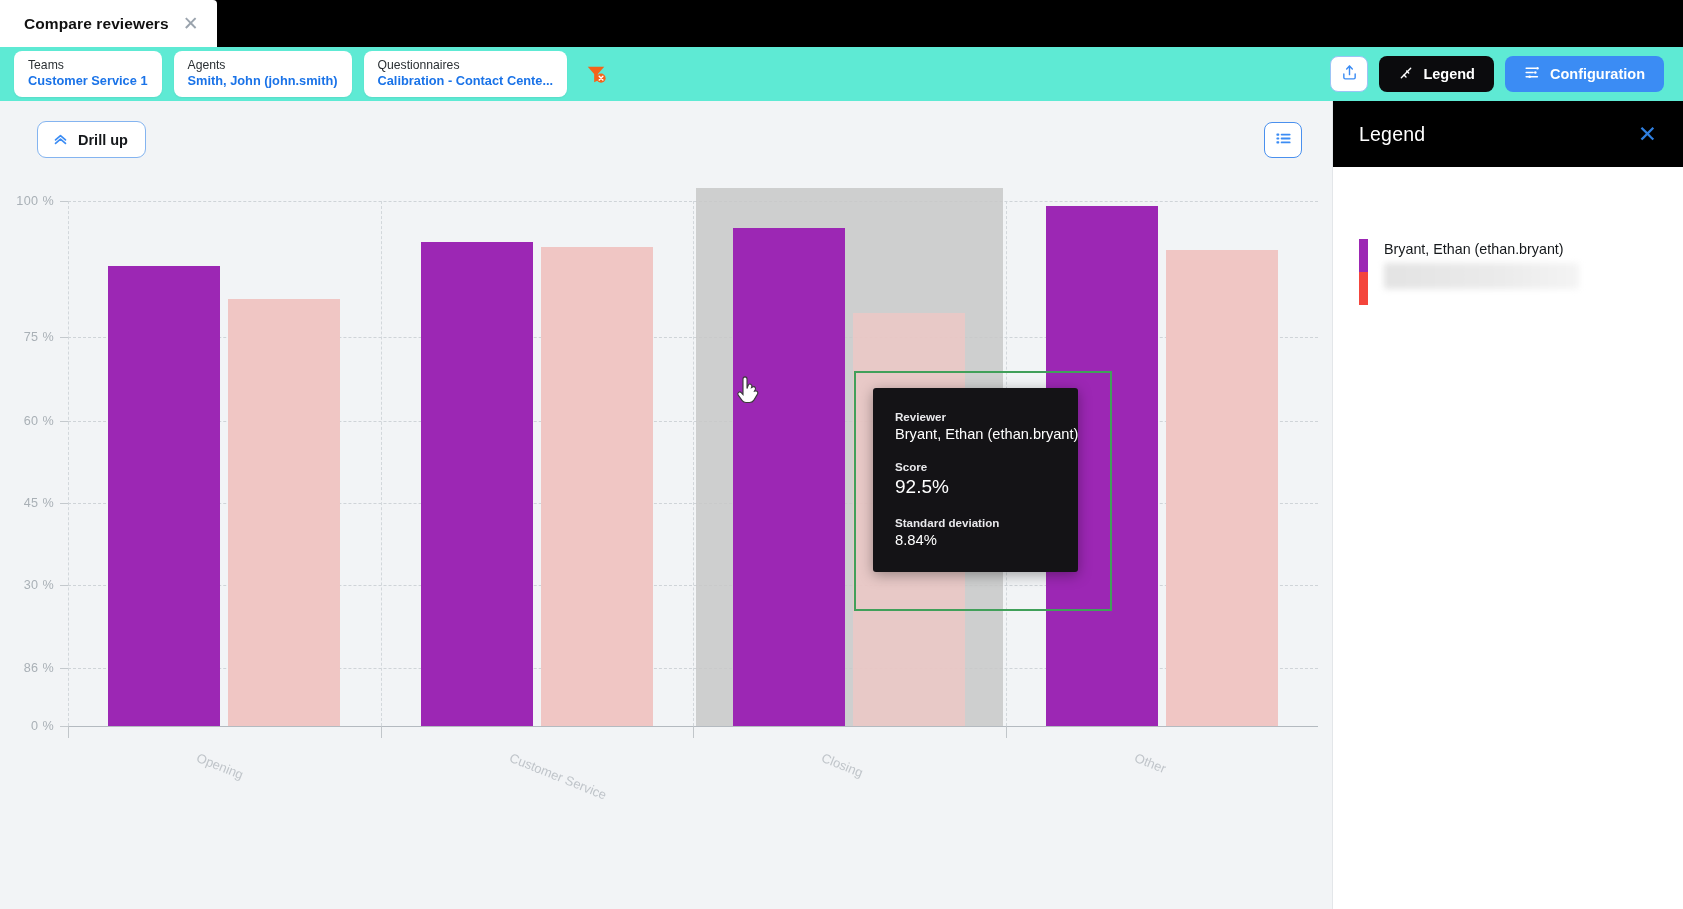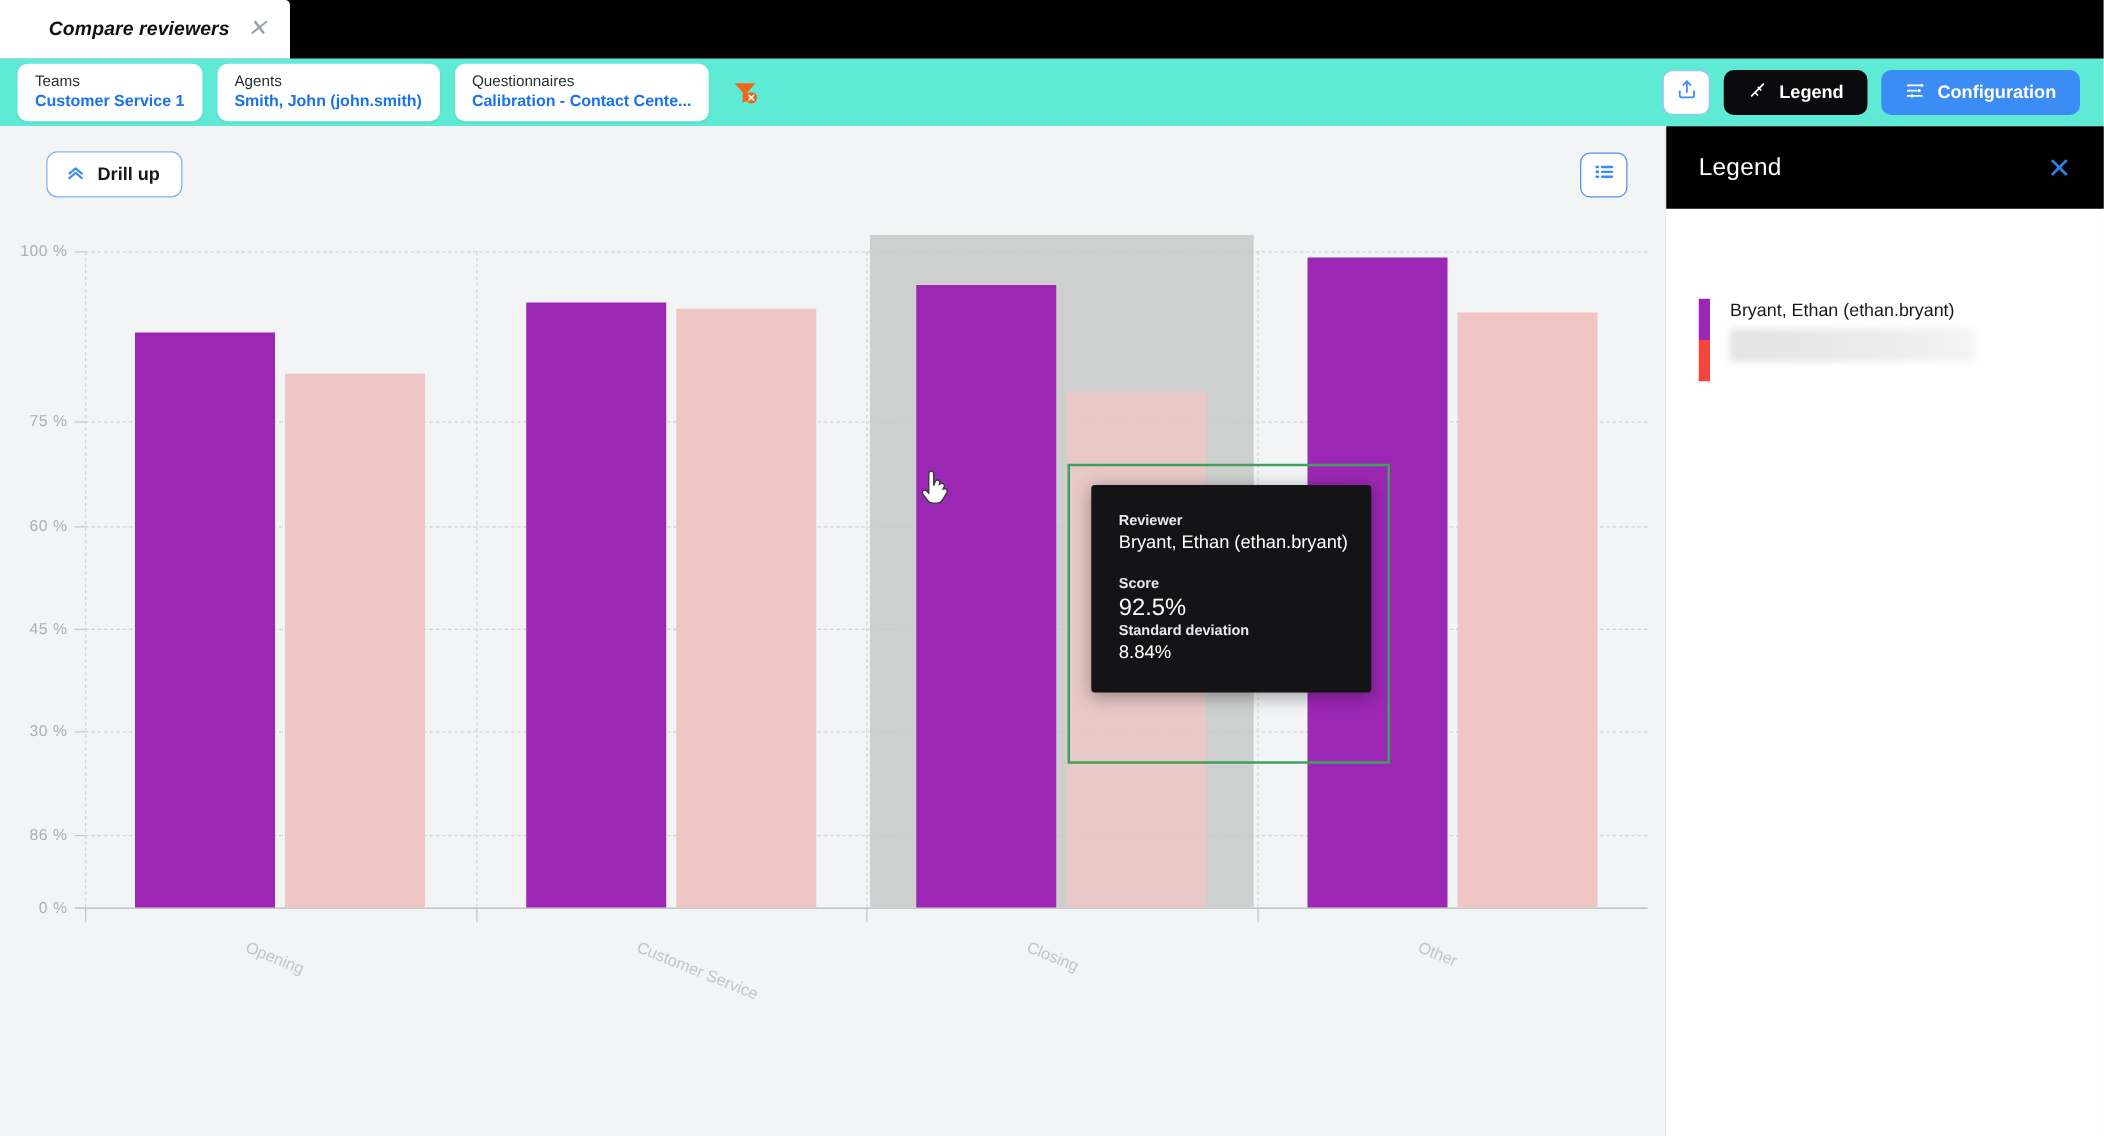--- a/index.html
+++ b/index.html
@@ -9,23 +9,22 @@
     background: #f2f4f6;
     overflow: hidden;
   }
 
   
   .titlebar {
     height: 47px; background: #000; display: flex; align-items: stretch;
   }
   .tab {
     background: #fff; display: flex; align-items: center; gap: 14px;
-    padding: 0 18px 0 39px; min-width: 170px;
+    padding: 0 18px 0 24px; min-width: 170px;
     border-top-right-radius: 4px;
-    font-style: italic;
   }
   .tab-label { font-size: 15.5px; font-weight: 700; color: #111; letter-spacing: .1px; white-space: nowrap;}
   .tab-close { color: #9aa3ad; font-size: 19px; line-height: 1; cursor: pointer; font-weight: 300;}
 
   
   .filterbar {
     height: 54px; background: #5eead4; display: flex; align-items: center;
     padding: 0 14px; gap: 12px; position: relative;
   }
   .chip {
@@ -125,26 +124,26 @@
   }
 
   
   .sel-box {
     position: absolute; border: 2px solid #41a05a; background: transparent;
   }
 
   
   .tooltip {
     position: absolute; background: #141316; border-radius: 3px;
-    padding: 22px 26px 24px 22px; color: #fff; width: 224px;
+    padding: 22px 26px 24px 22px; color: #fff; width: 205px;
     box-shadow: 0 3px 14px rgba(0,0,0,.35);
   }
   .tt-key { font-size: 11.6px; font-weight: 700; color: #e9e9ec; margin-bottom: 3px;}
   .tt-val-sm { font-size: 14.6px; color: #fff; margin-bottom: 18px; white-space: nowrap;}
-  .tt-val-lg { font-size: 19px; color: #fff; }
+  .tt-val-lg { font-size: 19px; color: #fff; margin-bottom: 18px;}
   .tt-val-md { font-size: 14.8px; color: #fff; }
 
   
   .cursor { position: absolute; pointer-events: none; }
 
   
   .legend-pane {
     position: absolute; top: 0; right: 0; width: 351px; bottom: 0;
     background: #fff; border-left: 1px solid #e3e6e9;
   }

